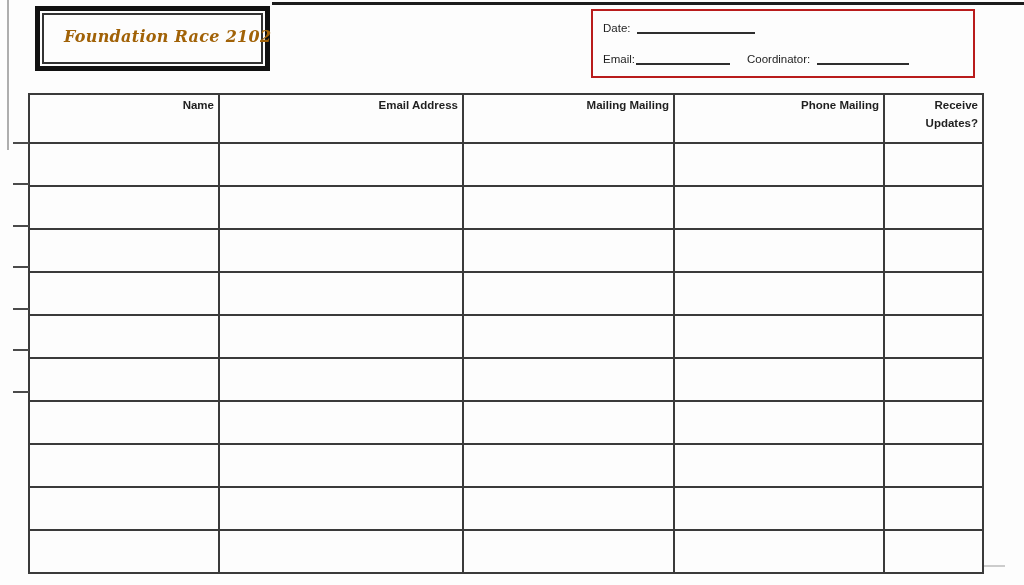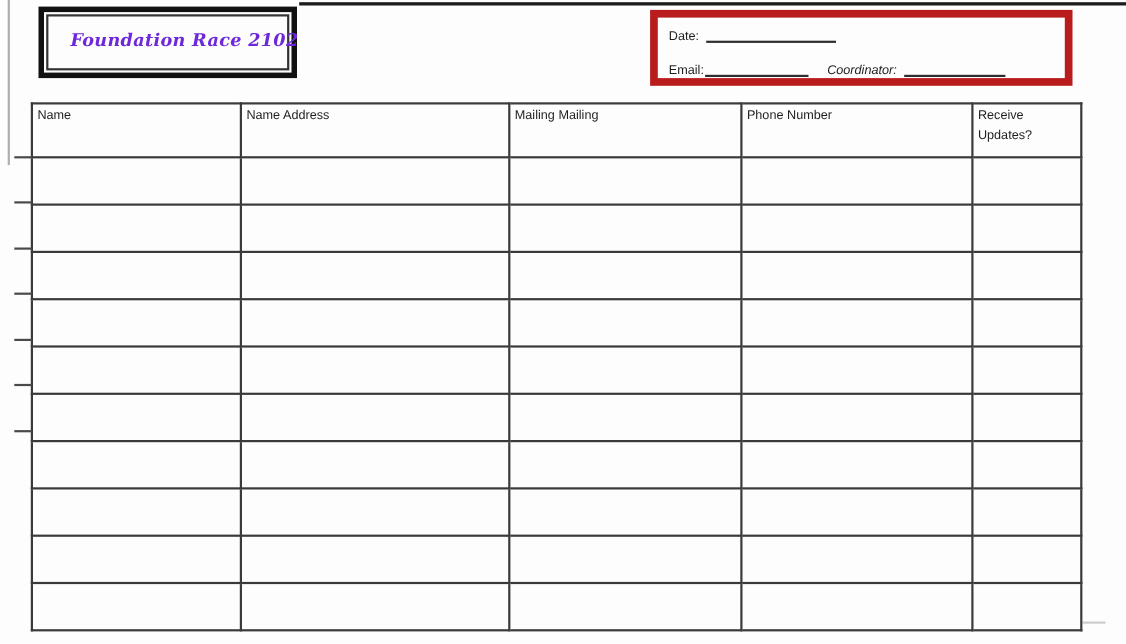--- a/index.html
+++ b/index.html
@@ -50,48 +50,48 @@
     margin: 2px;
     height: calc(100% - 4px);
     border: 2px solid #333333;
     padding: 12px 0 0 20px;
   }
   .title-text {
     font-family: "DejaVu Serif", serif;
     font-style: italic;
     font-weight: bold;
     font-size: 16px;
-    color: #6d28d9;
+    color: #a16207;
     letter-spacing: 0.3px;
     white-space: nowrap;
   }
 
   
   .info-box {
     position: absolute;
     left: 591px; top: 9px;
     width: 384px; height: 69px;
     box-sizing: border-box;
-    border: 7px solid #b91c1c;
+    border: 2px solid #b91c1c;
     background: #fdfdfd;
     font-size: 11.5px;
     color: #1f1f1f;
   }
   .info-line-1 { position: absolute; left: 10px; top: 8px; }
   .info-line-2 { position: absolute; left: 10px; top: 39px; }
   .info-label { display: inline-block; vertical-align: bottom; }
   .blank-line {
     display: inline-block;
     vertical-align: bottom;
     height: 13px;
     border-bottom: 2px solid #2e2e2e;
   }
   .blank-date { width: 118px; margin-left: 6px; }
   .blank-time { width: 94px; margin-left: 1px; }
-  .coordinator-label { margin-left: 17px; font-style: italic; }
+  .coordinator-label { margin-left: 17px; }
   .blank-coordinator { width: 92px; margin-left: 7px; }
 
   
   table.signup {
     position: absolute;
     left: 28px; top: 93px;
     width: 954px;
     border-collapse: collapse;
     table-layout: fixed;
     background: #fdfdfd;
@@ -99,23 +99,24 @@
   table.signup th, table.signup td {
     border: 2px solid #3a3a3a;
     padding: 2px 4px;
     vertical-align: top;
     text-align: left;
     overflow: hidden;
   }
   table.signup th {
     height: 43px;
     font-size: 11.5px;
-    font-weight: normal;
+    font-weight: bold;
     color: #1f1f1f;
     line-height: 1.55;
+    text-align: right;
   }
   table.signup td {
     height: 37px;
     font-size: 11px;
     color: #1f1f1f;
   }
 
   
   .row-line-stub {
     position: absolute;
@@ -152,23 +153,23 @@
     <colgroup>
         <col style="width: 190px;">
         <col style="width: 244px;">
         <col style="width: 211px;">
         <col style="width: 210px;">
         <col style="width: 99px;">
       </colgroup>
     <thead>
       <tr>
           <th>Name</th>
-          <th>Name Address</th>
+          <th>Email Address</th>
           <th>Mailing Mailing</th>
-          <th>Phone Number</th>
+          <th>Phone Mailing</th>
           <th>Receive Updates?</th>
         </tr>
     </thead>
     <tbody>
         <tr>
           <td></td>
           <td></td>
           <td></td>
           <td></td>
           <td></td>

